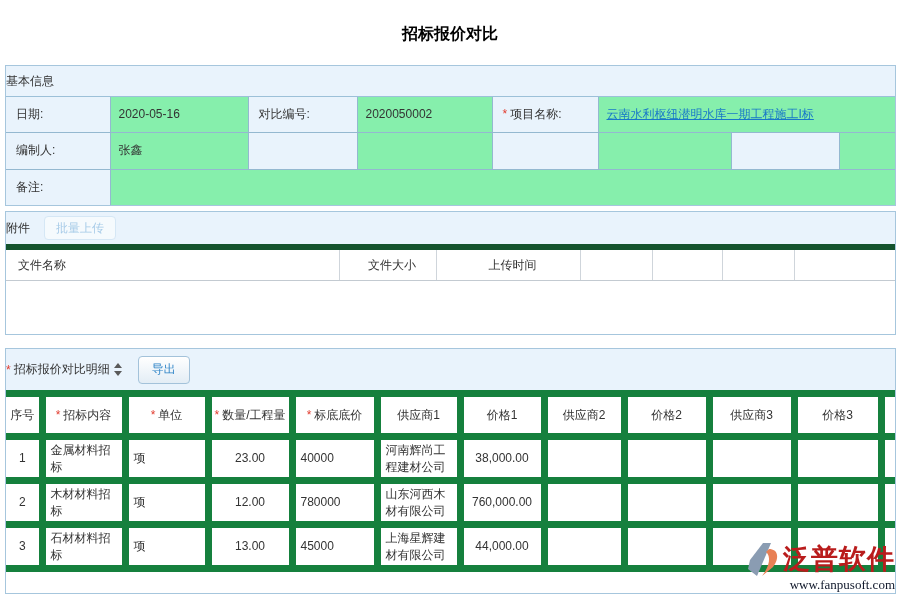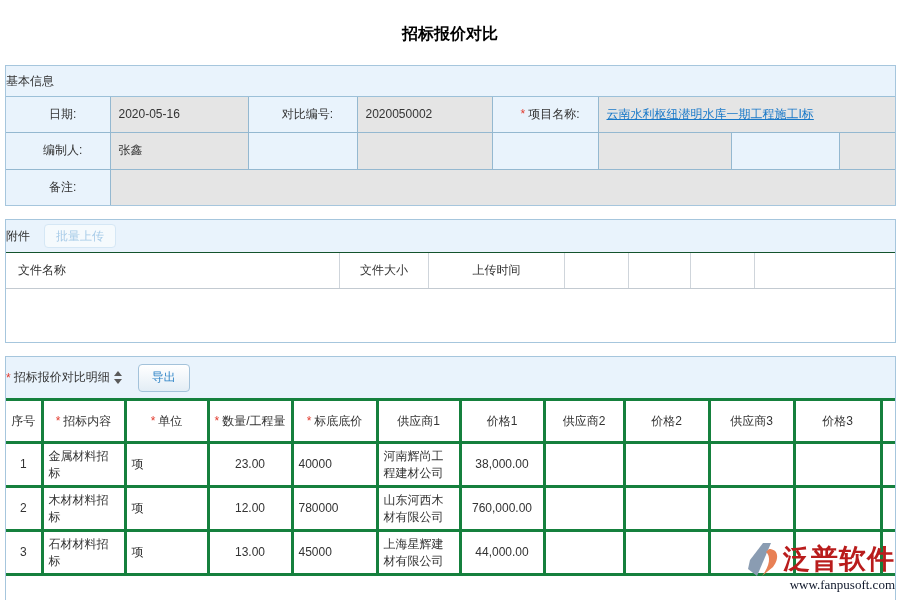--- a/index.html
+++ b/index.html
@@ -34,46 +34,47 @@
   #sec-basic .band { height: 31px; border-bottom: 1px solid #9cc0d8; }
 
   table.basic {
     width: 100%;
     border-collapse: collapse;
     table-layout: fixed;
   }
   table.basic td {
     border: 1px solid #94b8d0;
     height: 35px;
-    background: #e5e5e5;
+    background: #86efac;
     padding-left: 8px;
     overflow: hidden;
     white-space: nowrap;
   }
   table.basic tr:nth-child(2) td { height: 37px; }
   table.basic tr:nth-child(3) td { height: 36px; }
   table.basic td.lbl {
     background: #e9f3fc;
-    text-align: center;
+    text-align: left;
     padding-right: 6px;
-    padding-left: 16px;
+    padding-left: 10px;
   }
   table.basic td:first-child { border-left: none; }
   table.basic td:last-child { border-right: none; }
   table.basic tr:last-child td { border-bottom: none; }
   table.basic tr:first-child td { border-top: none; }
   a.proj-link { color: #1878c8; text-decoration: underline; }
 
-  #sec-attach { margin-top: 13px; }
+  #sec-attach { margin-top: 5px; }
   #sec-attach .band { height: 32px; }
   .attach-header {
     display: flex;
     height: 37px;
-    border-top: 1px solid #14532d;
+    border-top: 6px solid #14532d;
     border-bottom: 1px solid #c3cad1;
+    gap: 8px;
   }
   .attach-header .acell {
     flex: 0 0 auto;
     border-right: 1px solid #cfd5db;
     display: flex;
     align-items: center;
     justify-content: center;
     color: #333;
     overflow: hidden;
   }
@@ -113,21 +114,21 @@
     background: linear-gradient(#ffffff, #e3edf5);
     color: #2f84c7;
   }
 
   table.detail {
     width: 100%;
     border-collapse: collapse;
     table-layout: fixed;
   }
   table.detail td, table.detail th {
-    border: 3px solid #15803d;
+    border: 7px solid #15803d;
     font-weight: normal;
     color: #333;
     overflow: hidden;
     word-break: break-all;
     line-height: 1.35;
   }
   table.detail th { height: 43px; text-align: center; padding: 2px 3px; }
   table.detail td { height: 44px; }
   table.detail th:first-child, table.detail td:first-child { border-left: none; }
   table.detail th:last-child, table.detail td:last-child { border-right: none; }

